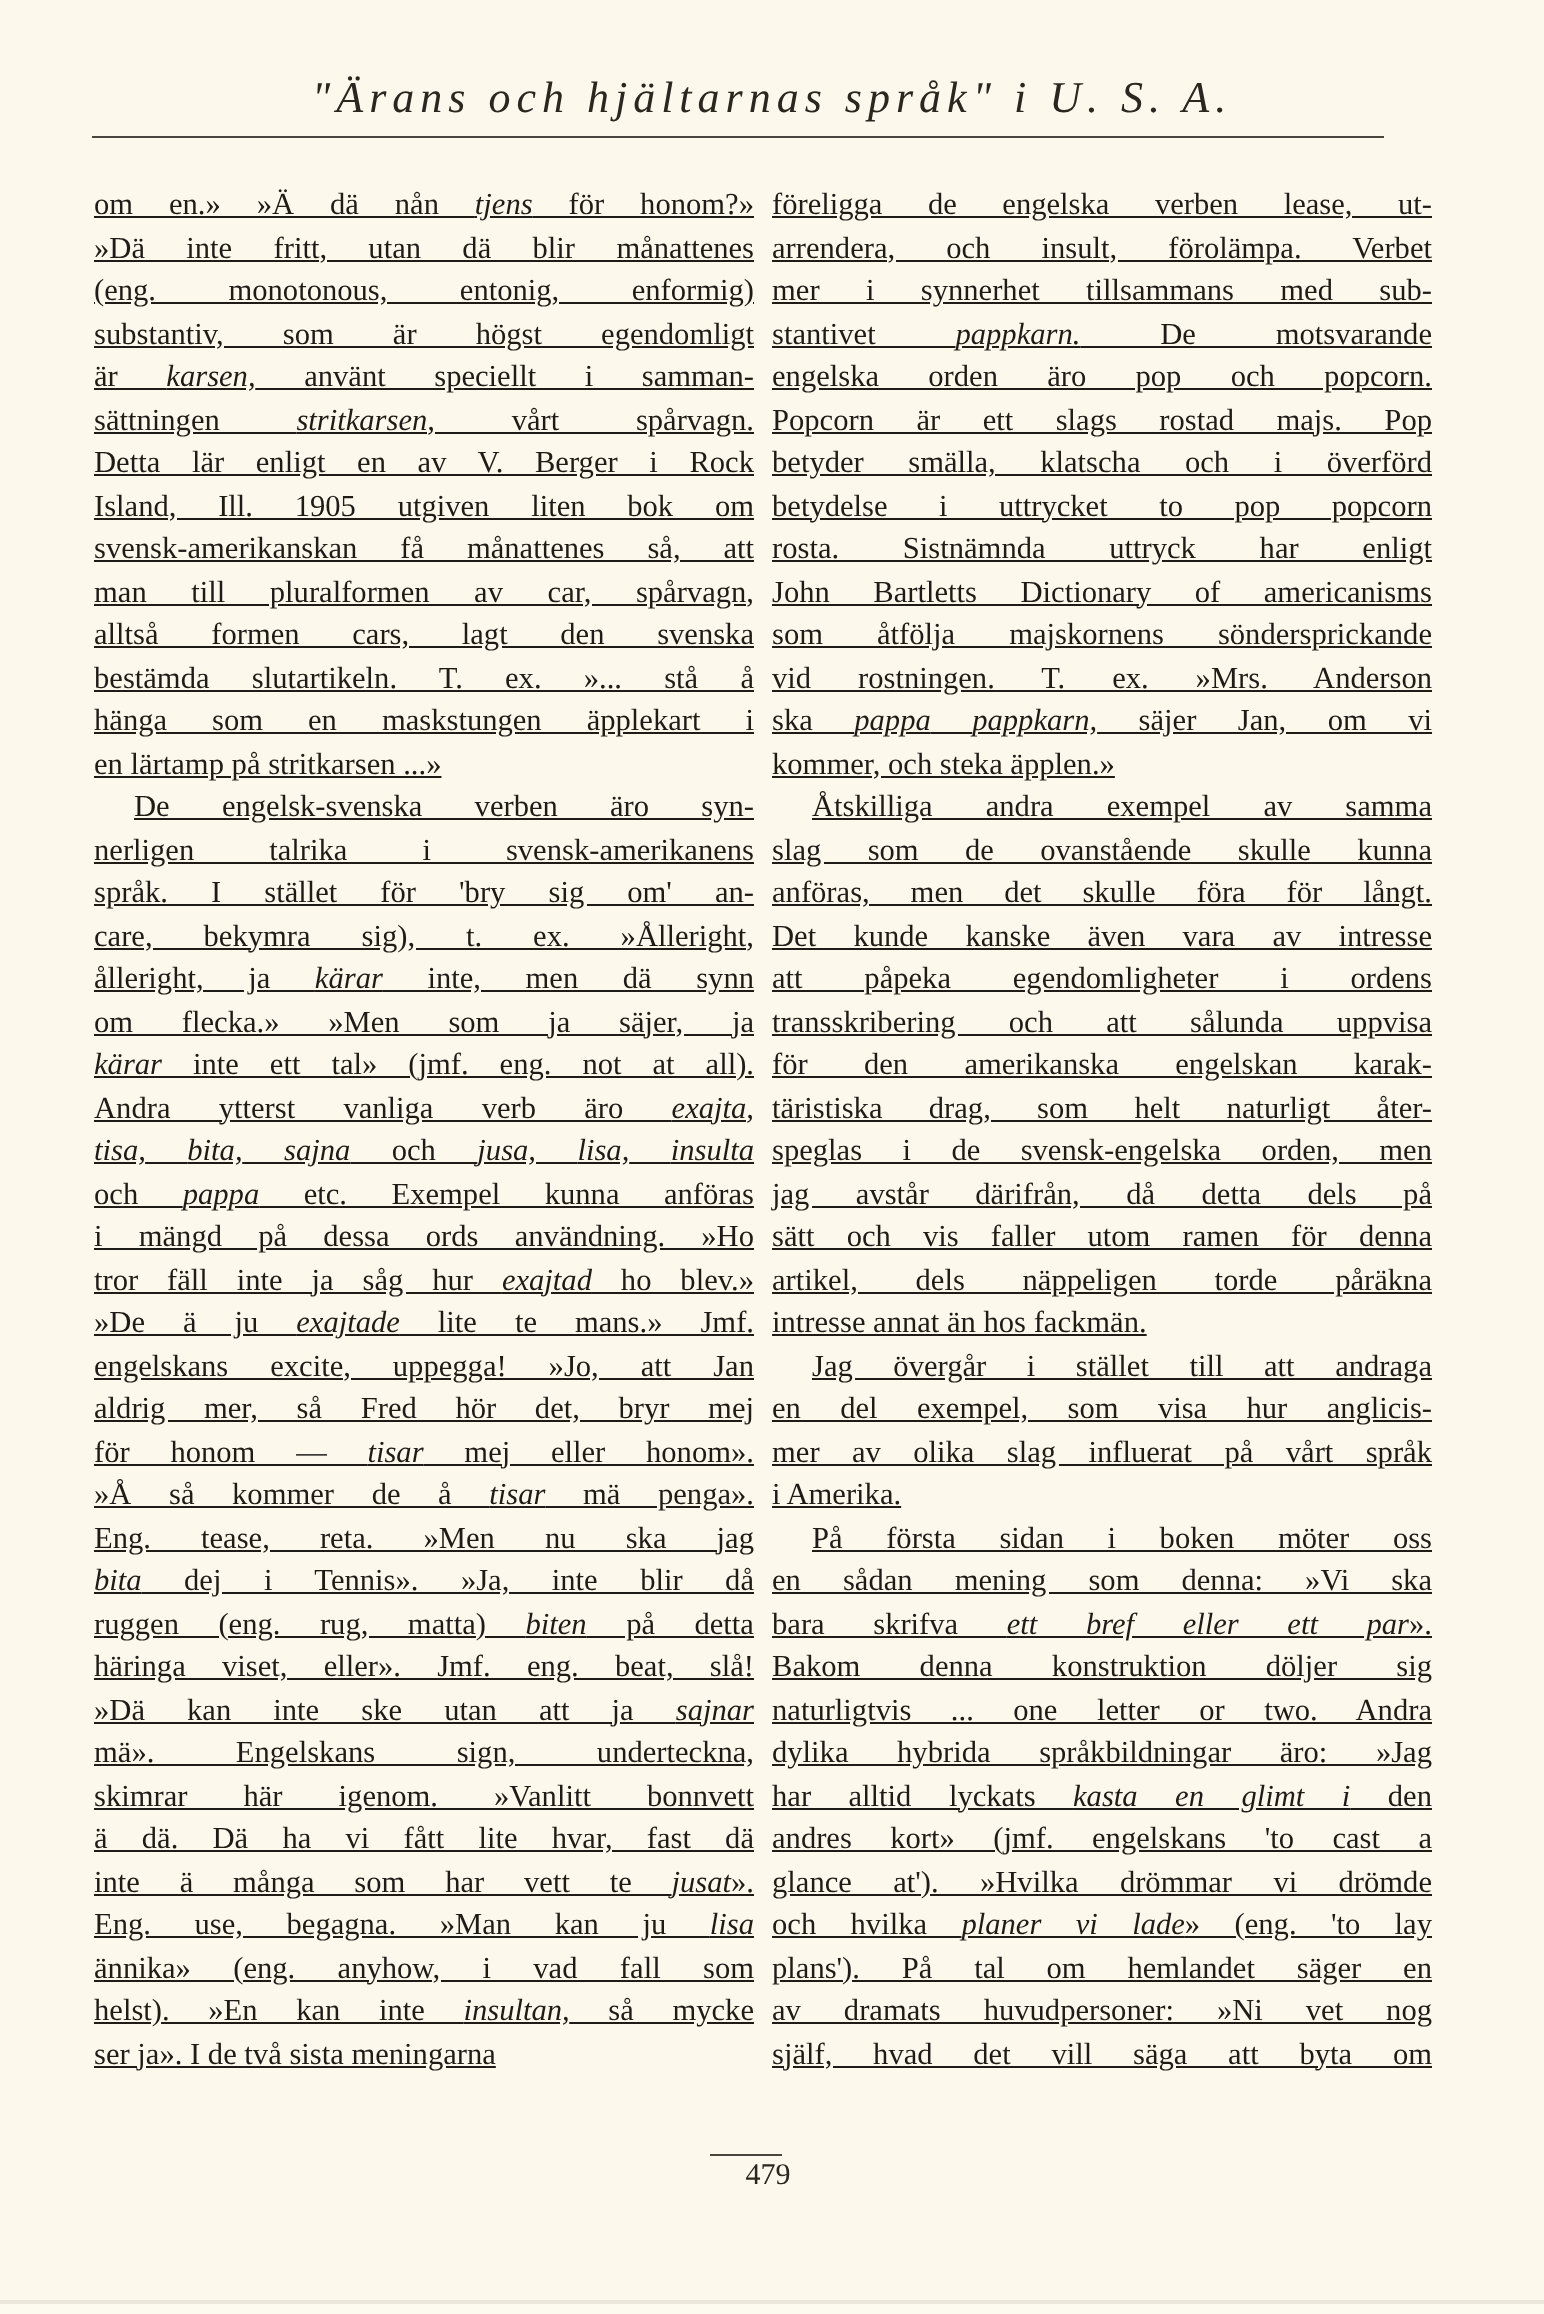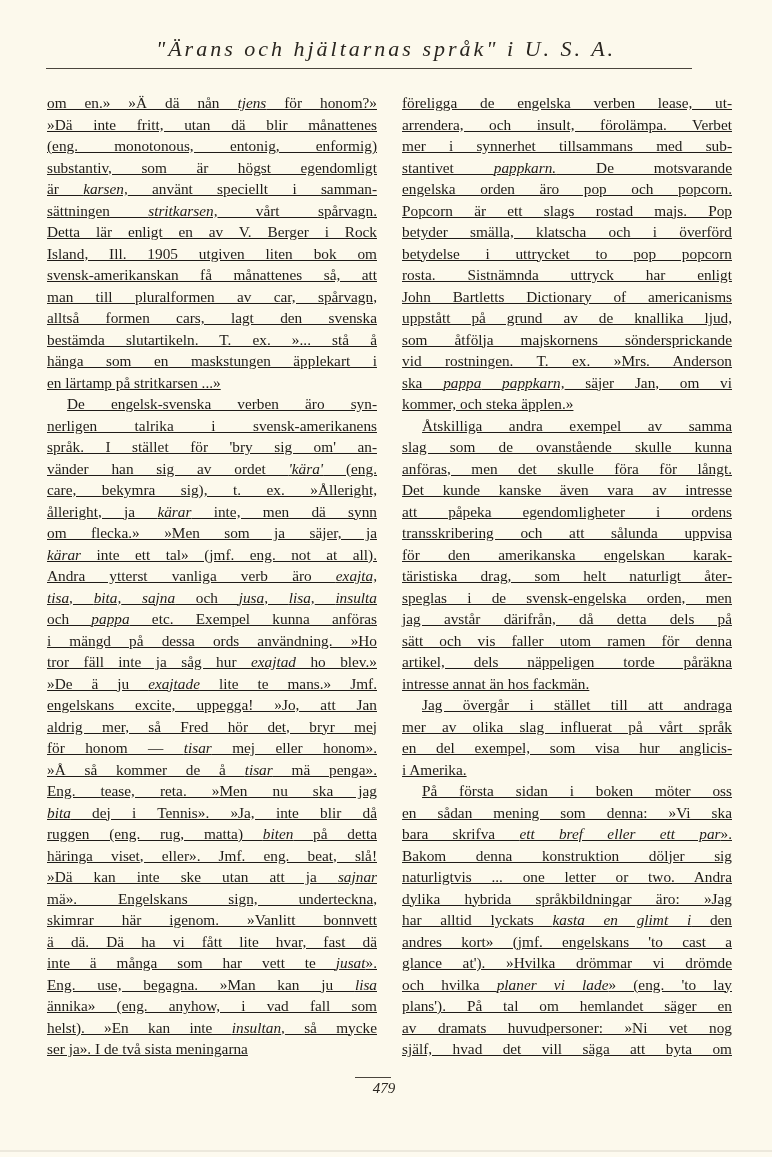--- a/index.html
+++ b/index.html
@@ -22,38 +22,38 @@
     color: #2a2620;
   }
   .head-rule {
     position: absolute; top: 68px; left: 46px; width: 646px; height: 1px;
     background: #4a453d;
   }
   .col {
     position: absolute; top: 92px; width: 330px; text-decoration: underline;
   }
   .col.left { left: 47px; }
-  .col.right { left: 402px; width: 330px; }
+  .col.right { left: 386px; width: 330px; }
   .line {
     height: 21.5px; line-height: 21.5px;
     font-size: 15.3px;
     text-align: justify; text-align-last: justify;
     white-space: nowrap;
     overflow: visible;
   }
   .line.last { text-align-last: left; }
   .line.indent { padding-left: 20px; }
   .line i { font-style: italic; }
   .folio-rule {
     position: absolute; top: 1077px; left: 355px; width: 36px; height: 1px;
     background: #4a453d;
   }
   .folio {
     position: absolute; top: 1080px; left: 0; width: 768px;
-    text-align: center; font-size: 15px; color: #2a2620; font-style: italic;
+    text-align: center; font-size: 15px; color: #2a2620;
   }
 </style>
 </head>
 <body>
 
 <div class="page-edge"></div>
 
 <div class="running-head">"Ärans och hjältarnas språk" i U. S. A.</div>
 <div class="head-rule"></div>
 
@@ -68,21 +68,20 @@
     <div class="line">Island, Ill. 1905 utgiven liten bok om</div>
     <div class="line">svensk-amerikanskan få månattenes så, att</div>
     <div class="line">man till pluralformen av car, spårvagn,</div>
     <div class="line">alltså formen cars, lagt den svenska</div>
     <div class="line">bestämda slutartikeln. T. ex. »... stå å</div>
     <div class="line">hänga som en maskstungen äpplekart i</div>
     <div class="line last">en lärtamp på stritkarsen ...»</div>
     <div class="line indent">De engelsk-svenska verben äro syn-</div>
     <div class="line">nerligen talrika i svensk-amerikanens</div>
     <div class="line">språk. I stället för 'bry sig om' an-</div>
-    <div class="line">vänder han sig av ordet <i>'kära'</i> (eng.</div>
     <div class="line">care, bekymra sig), t. ex. »Ålleright,</div>
     <div class="line">ålleright, ja <i>kärar</i> inte, men dä synn</div>
     <div class="line">om flecka.» »Men som ja säjer, ja</div>
     <div class="line"><i>kärar</i> inte ett tal» (jmf. eng. not at all).</div>
     <div class="line">Andra ytterst vanliga verb äro <i>exajta,</i></div>
     <div class="line"><i>tisa,</i> <i>bita,</i> <i>sajna</i> och <i>jusa,</i> <i>lisa,</i> <i>insulta</i></div>
     <div class="line">och <i>pappa</i> etc. Exempel kunna anföras</div>
     <div class="line">i mängd på dessa ords användning. »Ho</div>
     <div class="line">tror fäll inte ja såg hur <i>exajtad</i> ho blev.»</div>
     <div class="line">»De ä ju <i>exajtade</i> lite te mans.» Jmf.</div>
@@ -108,41 +107,40 @@
     <div class="line">föreligga de engelska verben lease, ut-</div>
     <div class="line">arrendera, och insult, förolämpa. Verbet</div>
     <div class="line">mer i synnerhet tillsammans med sub-</div>
     <div class="line">stantivet <i>pappkarn.</i> De motsvarande</div>
     <div class="line">engelska orden äro pop och popcorn.</div>
     <div class="line">Popcorn är ett slags rostad majs. Pop</div>
     <div class="line">betyder smälla, klatscha och i överförd</div>
     <div class="line">betydelse i uttrycket to pop popcorn</div>
     <div class="line">rosta. Sistnämnda uttryck har enligt</div>
     <div class="line">John Bartletts Dictionary of americanisms</div>
-    <div class="line">uppstått på grund av de knallika ljud,</div>
     <div class="line">som åtfölja majskornens söndersprickande</div>
     <div class="line">vid rostningen. T. ex. »Mrs. Anderson</div>
     <div class="line">ska <i>pappa</i> <i>pappkarn,</i> säjer Jan, om vi</div>
     <div class="line last">kommer, och steka äpplen.»</div>
     <div class="line indent">Åtskilliga andra exempel av samma</div>
     <div class="line">slag som de ovanstående skulle kunna</div>
     <div class="line">anföras, men det skulle föra för långt.</div>
     <div class="line">Det kunde kanske även vara av intresse</div>
     <div class="line">att påpeka egendomligheter i ordens</div>
     <div class="line">transskribering och att sålunda uppvisa</div>
     <div class="line">för den amerikanska engelskan karak-</div>
     <div class="line">täristiska drag, som helt naturligt åter-</div>
     <div class="line">speglas i de svensk-engelska orden, men</div>
     <div class="line">jag avstår därifrån, då detta dels på</div>
     <div class="line">sätt och vis faller utom ramen för denna</div>
     <div class="line">artikel, dels näppeligen torde påräkna</div>
     <div class="line last">intresse annat än hos fackmän.</div>
     <div class="line indent">Jag övergår i stället till att andraga</div>
+    <div class="line">en del exempel, som visa hur anglicis-</div>
     <div class="line">mer av olika slag influerat på vårt språk</div>
-    <div class="line">en del exempel, som visa hur anglicis-</div>
     <div class="line last">i Amerika.</div>
     <div class="line indent">På första sidan i boken möter oss</div>
     <div class="line">en sådan mening som denna: »Vi ska</div>
     <div class="line">bara skrifva <i>ett bref eller ett par</i>».</div>
     <div class="line">Bakom denna konstruktion döljer sig</div>
     <div class="line">naturligtvis ... one letter or two. Andra</div>
     <div class="line">dylika hybrida språkbildningar äro: »Jag</div>
     <div class="line">har alltid lyckats <i>kasta en glimt i</i> den</div>
     <div class="line">andres kort» (jmf. engelskans 'to cast a</div>
     <div class="line">glance at'). »Hvilka drömmar vi drömde</div>

